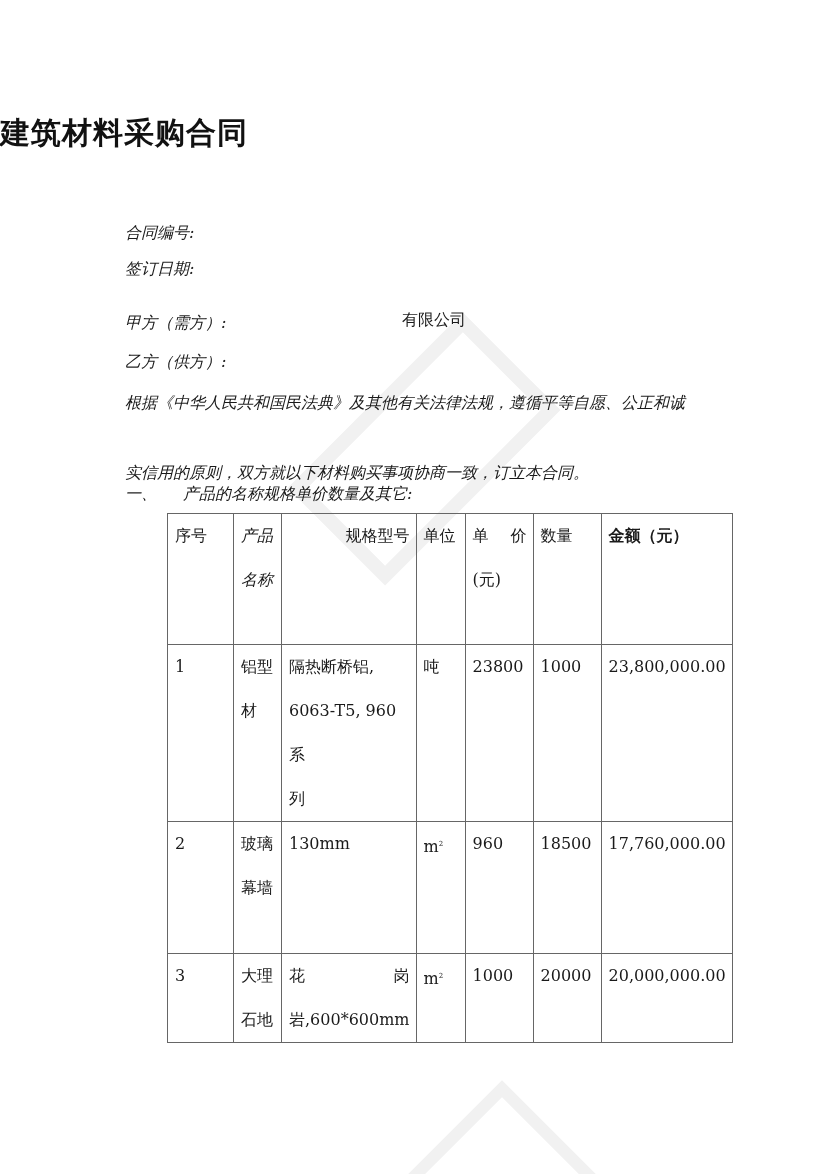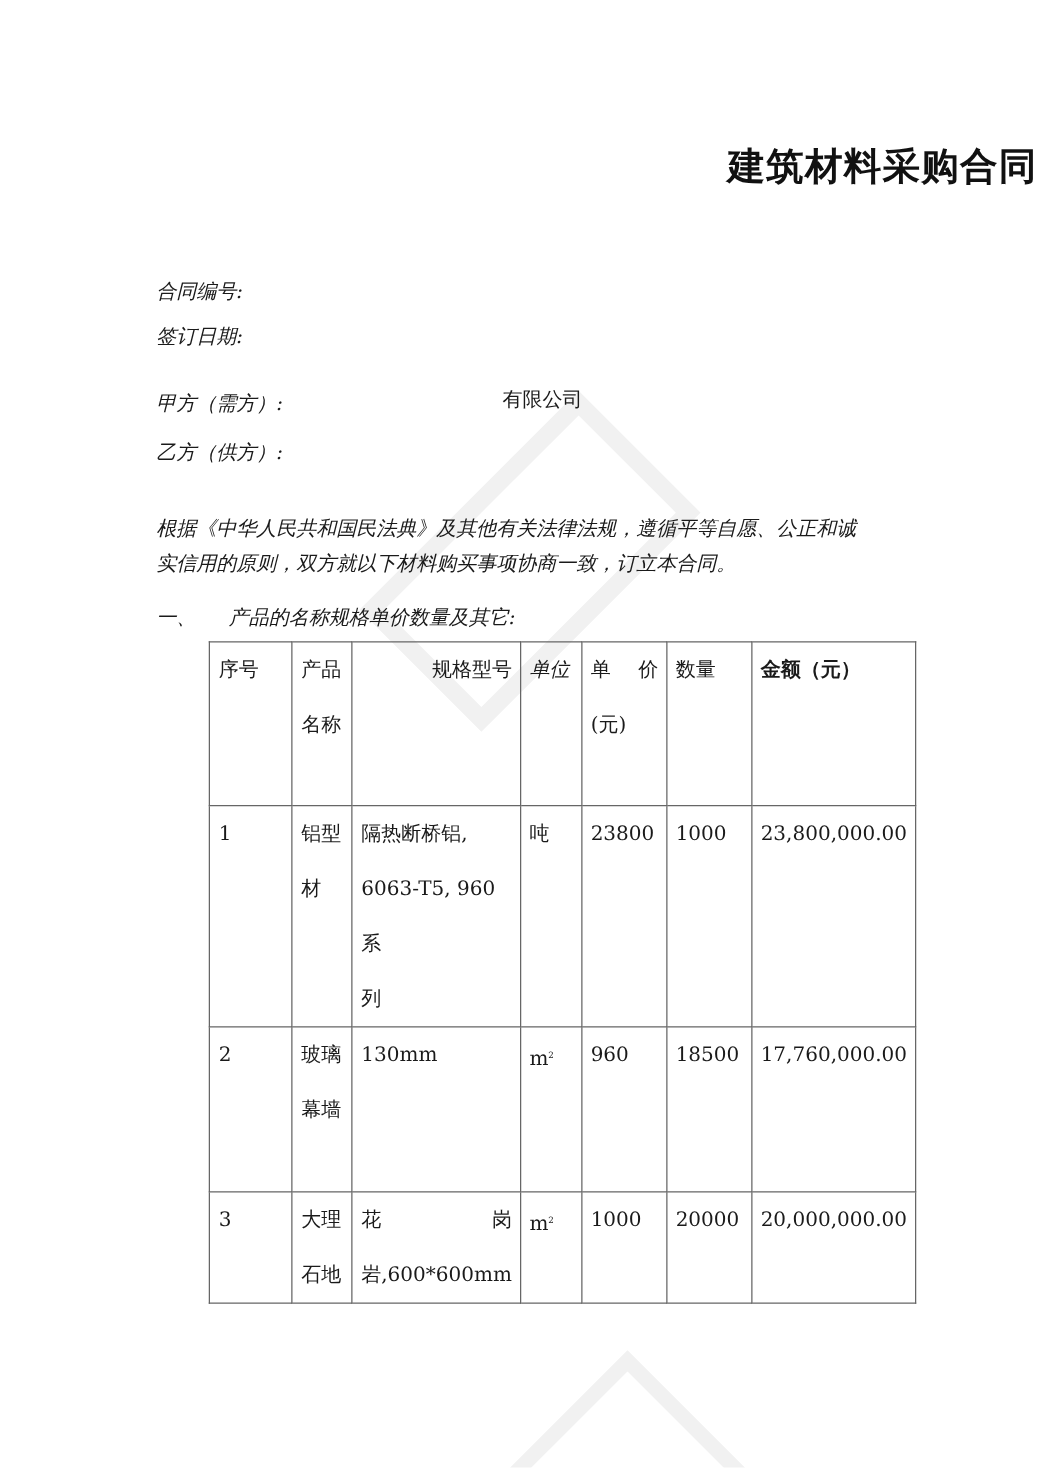--- a/index.html
+++ b/index.html
@@ -2,31 +2,31 @@
 <html><head>
 <meta charset="utf-8">
 <style>
   html, body { margin:0; padding:0; background:#ffffff; }
   body { width:830px; height:1174px; position:relative; overflow:hidden;
          font-family:"DejaVu Serif","Liberation Serif",serif; color:#1a1a1a; }
   .wm { position:absolute; color:#f0f0f0; font-family:"DejaVu Sans",sans-serif;
         font-weight:bold; transform:rotate(-45deg); white-space:nowrap; pointer-events:none; }
   .wm1 { left:300px; top:380px; font-size:90px; border:14px solid #f1f1f1; padding:0 20px; width:180px; height:110px; }
   .wm2 { left:430px; top:1110px; width:120px; height:120px; border:12px solid #f1f1f1; }
-  .title { position:absolute; left:0; width:830px; top:113px; text-align:right;
+  .title { position:absolute; left:0; width:830px; top:113px; text-align:left;
            font-size:30px; font-weight:bold; letter-spacing:1px; color:#111; }
   .line { position:absolute; left:125px; font-size:16px; line-height:22px; white-space:nowrap;font-style:italic; }
   .l1 { top:222px; } .l2 { top:258px; } .l3 { top:312px; } .l4 { top:351px; }
-  .l5 { top:412px; } .l6 { top:440px; } .l7 { top:483px; }
+  .l5 { top:392px; } .l6 { top:462px; } .l7 { top:483px; }
   .company { position:absolute; left:402px; top:309px; font-size:16px; line-height:22px;text-align:right; }
   .secnum { display:inline-block; width:58px; }
   table { position:absolute; left:155px; top:513px; border-collapse:collapse; font-size:16px;margin-left:12px; }
   td { border:1.5px solid #666; vertical-align:top; padding:8px 6px 0 7px; line-height:44px; }
   td .cell { line-height:44px; margin-top:-8px; }
-  .c1{width:52px;} .c2{width:34px;} .c3{width:120px;text-align:right;} .c4{width:35px;font-style:italic;}
+  .c1{width:52px;} .c2{width:34px;font-style:italic;} .c3{width:120px;text-align:right;} .c4{width:35px;}
   .c5{width:54px;} .c6{width:54px;} .c7{width:108px;font-weight:bold;}
   .rh td{height:122px;} .r1 td{height:167px;} .r2 td{height:123px;} .r3 td{height:79px;}
   .just { display:flex; justify-content:space-between; }
   sup { font-size:7px; }
 </style>
 </head>
 <body>
 
 <div class="wm wm1"></div>
 <div class="wm wm2"></div>

